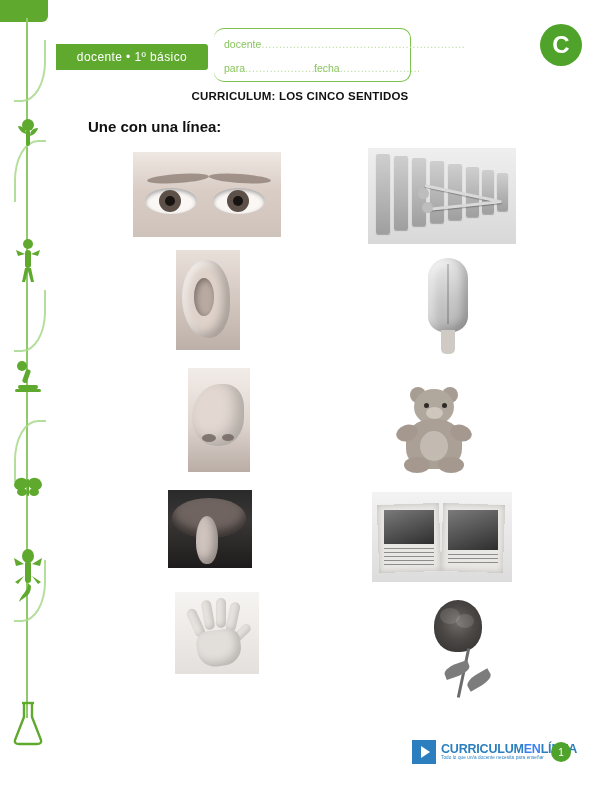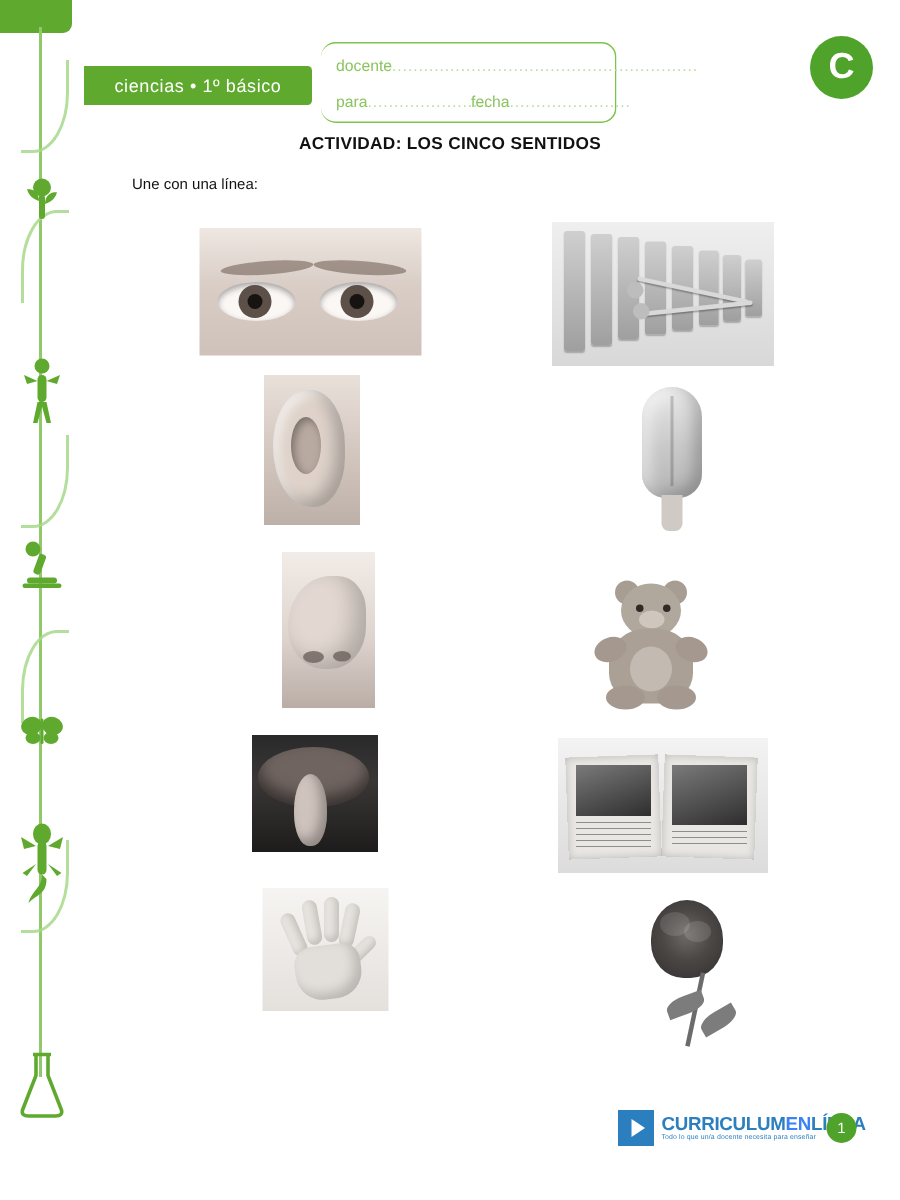--- a/index.html
+++ b/index.html
@@ -147,22 +147,22 @@
     font-size: 11.5px;
     font-weight: bold;
     color: #111111;
     letter-spacing: .2px;
   }
 
   .instruction {
     position: absolute;
     top: 118px;
     left: 88px;
-    font-size: 10px;
-    font-weight: normal;
+    font-size: 15px;
+    font-weight: bold;
     color: #111111;
   }
 
   
   .photo {
     position: absolute;
     background: #cfcfcf;
     overflow: hidden;
   }
   .photo .ph-inner {
@@ -542,36 +542,36 @@
   </div>
 
   <div class="deco-icon" style="top:700px;">
     <svg width="34" height="46" viewBox="0 0 34 46" fill="none" stroke="#5faa2e" stroke-width="2.4">
       <path d="M13 3 L13 17 L4 40 Q3 44 8 44 L26 44 Q31 44 30 40 L21 17 L21 3"></path>
       <line x1="11" y1="3" x2="23" y2="3"></line>
     </svg>
   </div>
 </div>
 
-<div class="subject-tab">ciencias  •  1º básico</div>
+<div class="subject-tab">docente  •  1º básico</div>
 
 <div class="namebox"></div>
 <div class="field f-nombre">
   <span>docente</span><span class="dots">..........................................................</span>
 </div>
 <div class="field f-curso">
   <span>para</span><span class="dots">.......................</span>
 </div>
 <div class="field f-fecha">
   <span>fecha</span><span class="dots">.......................</span>
 </div>
 
 <div class="badge-c">C</div>
 
-<div class="activity-title">ACTIVIDAD: LOS CINCO SENTIDOS</div>
+<div class="activity-title">CURRICULUM: LOS CINCO SENTIDOS</div>
 <div class="instruction">Une con una línea:</div>
 
 <div class="photo g-eyes" style="left:133px; top:152px; width:148px; height:85px;">
   <div class="ph-inner">
     <div class="brow" style="left:14px; top:22px; transform:rotate(-4deg);"></div>
     <div class="brow" style="left:76px; top:22px; transform:rotate(4deg);"></div>
     <div class="eye" style="left:12px; top:36px;">
       <div class="iris"></div>
         <div class="pupil"></div>
     </div>

